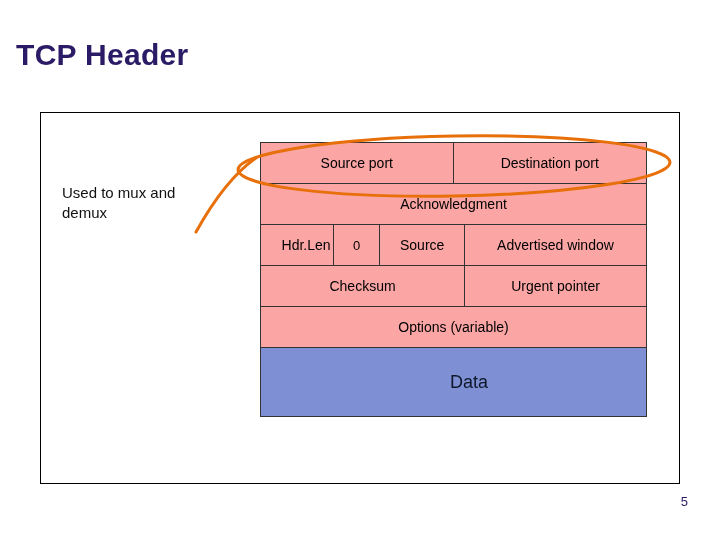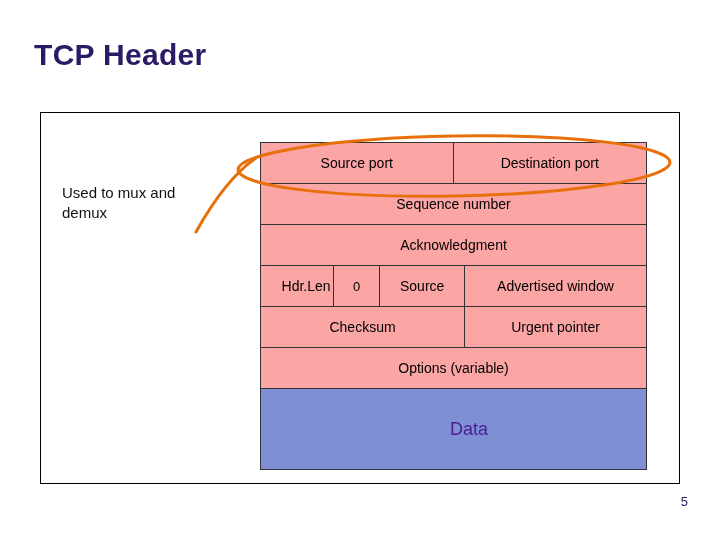--- a/index.html
+++ b/index.html
@@ -10,21 +10,21 @@
   body {
     width: 720px;
     height: 540px;
     position: relative;
     font-family: "Liberation Sans", sans-serif;
     overflow: hidden;
   }
 
   #slide-title {
     position: absolute;
-    left: 34px;
+    left: 16px;
     top: 38px;
     font-size: 30px;
     font-weight: bold;
     color: #2b1a66;
     letter-spacing: 0.3px;
   }
 
   #content-frame {
     position: absolute;
     left: 40px;
@@ -83,23 +83,23 @@
   .c-zero   { width: 12%; }
   .c-flags  { width: 22%; }
   .c-adv    { width: 47%; }
   .c-cksum  { width: 53%; }
   .c-urg    { width: 47%; }
 
   .row-data {
     background: #7e8fd4;
   }
   .row-data .pkt-cell {
-    height: 80px;
+    height: 68px;
     font-size: 18px;
-    color: #4c1d95;
+    color: #0f172a;
     margin-left: 31px;
   }
   .zero-small { font-size: 13px; }
 
   
   #callout-svg {
     position: absolute;
     left: 0;
     top: 0;
     width: 720px;
@@ -124,23 +124,20 @@
 
 <div id="annotation-label">Used to mux and demux</div>
 
 <div id="packet-diagram">
 
   <div class="pkt-row">
     <div class="pkt-cell w-half">Source port</div>
     <div class="pkt-cell w-half">Destination port</div>
   </div>
 
-  <div class="pkt-row">
-    <div class="pkt-cell w-full">Sequence number</div>
-  </div>
 
   <div class="pkt-row">
     <div class="pkt-cell w-full">Acknowledgment</div>
   </div>
 
   <div class="pkt-row">
     <div class="pkt-cell c-hdrlen">Hdr.Len</div>
     <div class="pkt-cell c-zero zero-small">0</div>
     <div class="pkt-cell c-flags">Source</div>
     <div class="pkt-cell c-adv">Advertised window</div>

